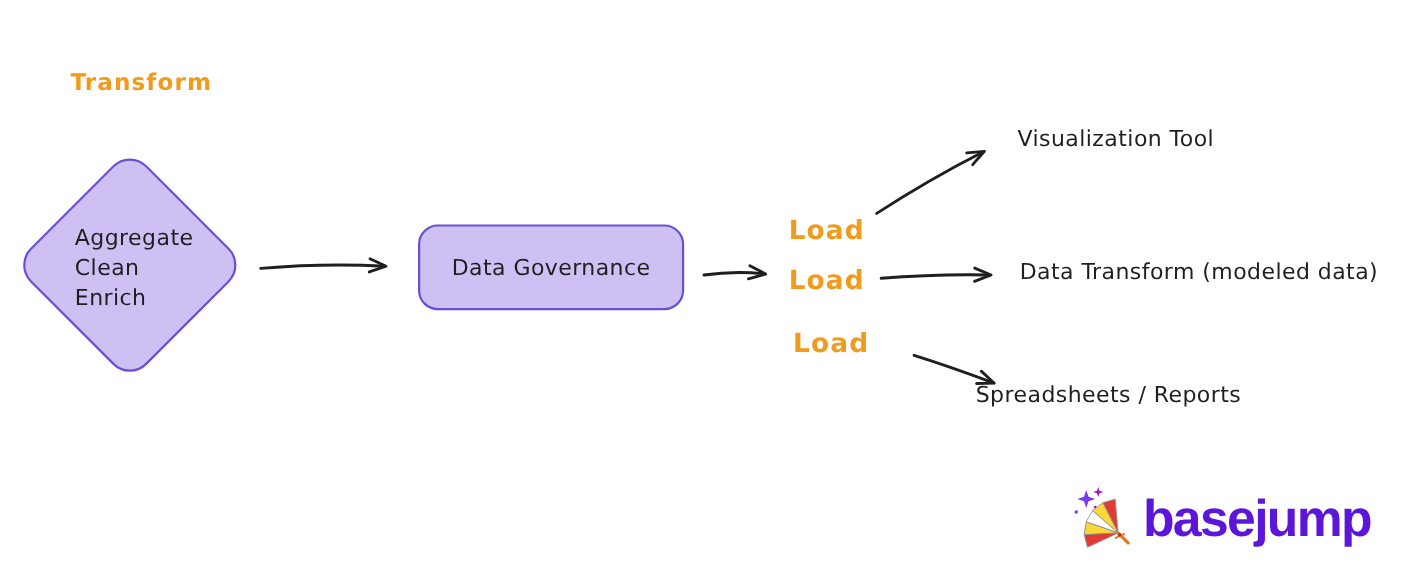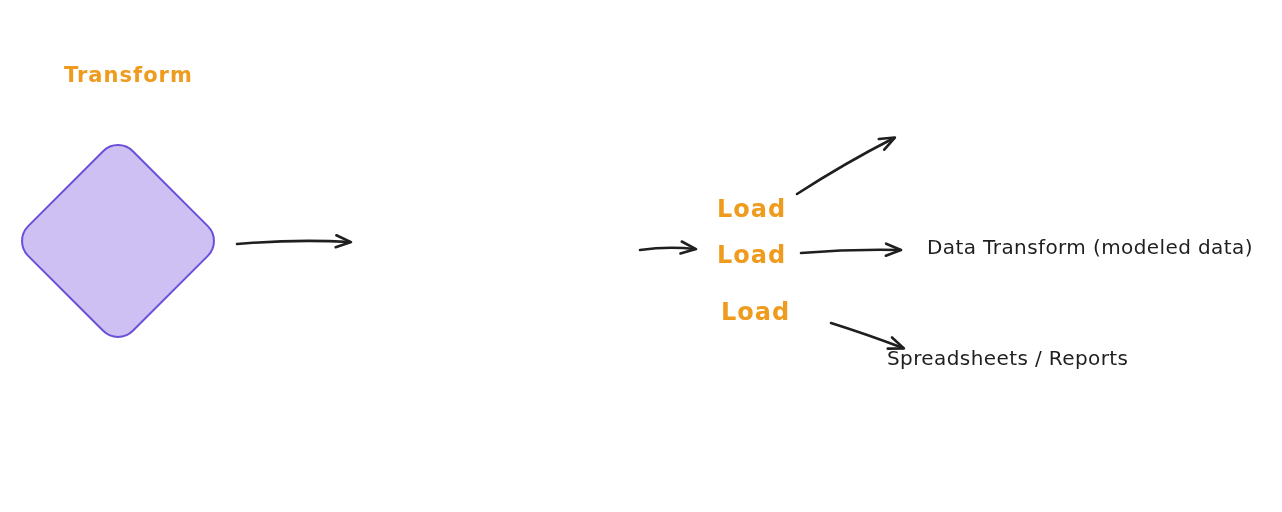--- a/index.html
+++ b/index.html
@@ -84,23 +84,54 @@
       <path d="M640,228 Q668,224 695,227" marker-end="url(#ah)"></path>
       <path d="M797,172 Q845,141 894,116" marker-end="url(#ah)"></path>
       <path d="M801,231 Q850,227 900,228" marker-end="url(#ah)"></path>
       <path d="M831,301 Q866,312 903,326" marker-end="url(#ah)"></path>
     </g>
   </svg>
 
   <span class="abs orange-label" style="left:64px; top:41px; font-size:21px;">Transform</span>
 
   <div class="abs" id="diamond-shape"></div>
+  <div class="abs" id="diamond-text">
+    <div>Aggregate</div>
+    <div>Clean</div>
+    <div>Enrich</div>
+  </div>
 
+  <div class="abs" id="governance-box">
+    <span class="ink-label">Data Governance</span>
+  </div>
 
   <span class="abs orange-label" style="left:717px; top:173px;">Load</span>
   <span class="abs orange-label" style="left:717px; top:219px;">Load</span>
   <span class="abs orange-label" style="left:721px; top:276px;">Load</span>
 
+  <span class="abs ink-label" style="left:925px; top:92px;">Visualization Tool</span>
   <span class="abs ink-label" style="left:927px; top:213px;">Data Transform (modeled data)</span>
   <span class="abs ink-label" style="left:887px; top:324px;">Spreadsheets / Reports</span>
 
+  <div class="abs" id="logo">
+    <svg width="58" height="60" viewBox="0 0 64 64">
+
+      <path d="M16 5 L18.3 11.7 L25 14 L18.3 16.3 L16 23 L13.7 16.3 L7 14 L13.7 11.7 Z" fill="#7c3aed"></path>
+      <path d="M28 2 L29.3 5.7 L33 7 L29.3 8.3 L28 12 L26.7 8.3 L23 7 L26.7 5.7 Z" fill="#a21caf"></path>
+      <circle cx="6" cy="27" r="1.8" fill="#7c3aed"></circle>
+      <circle cx="25" cy="22" r="1.4" fill="#a21caf"></circle>
+
+      <g stroke="#8a8f98" stroke-width="0.9" stroke-linejoin="round">
+        <path d="M48,48 L45,14.1 L32.6,17.7 Z" fill="#e53935"></path>
+        <path d="M48,48 L32.6,17.7 L22.3,25.7 Z" fill="#fdd835"></path>
+        <path d="M48,48 L22.3,25.7 L15.9,36.9 Z" fill="#ffffff"></path>
+        <path d="M48,48 L15.9,36.9 L14.0,49.8 Z" fill="#fdd835"></path>
+        <path d="M48,48 L14.0,49.8 L17.2,62.4 Z" fill="#e53935"></path>
+      </g>
+
+      <line x1="48" y1="48" x2="58" y2="58" stroke="#e07c1f" stroke-width="3.4" stroke-linecap="round"></line>
+      <line x1="45.5" y1="53" x2="54" y2="49" stroke="#e07c1f" stroke-width="2" stroke-linecap="round"></line>
+      <circle cx="49.5" cy="50" r="1.6" fill="#c62828"></circle>
+    </svg>
+    <span id="logo-text">basejump</span>
+  </div>
 
 </div>
 
 </body></html>

